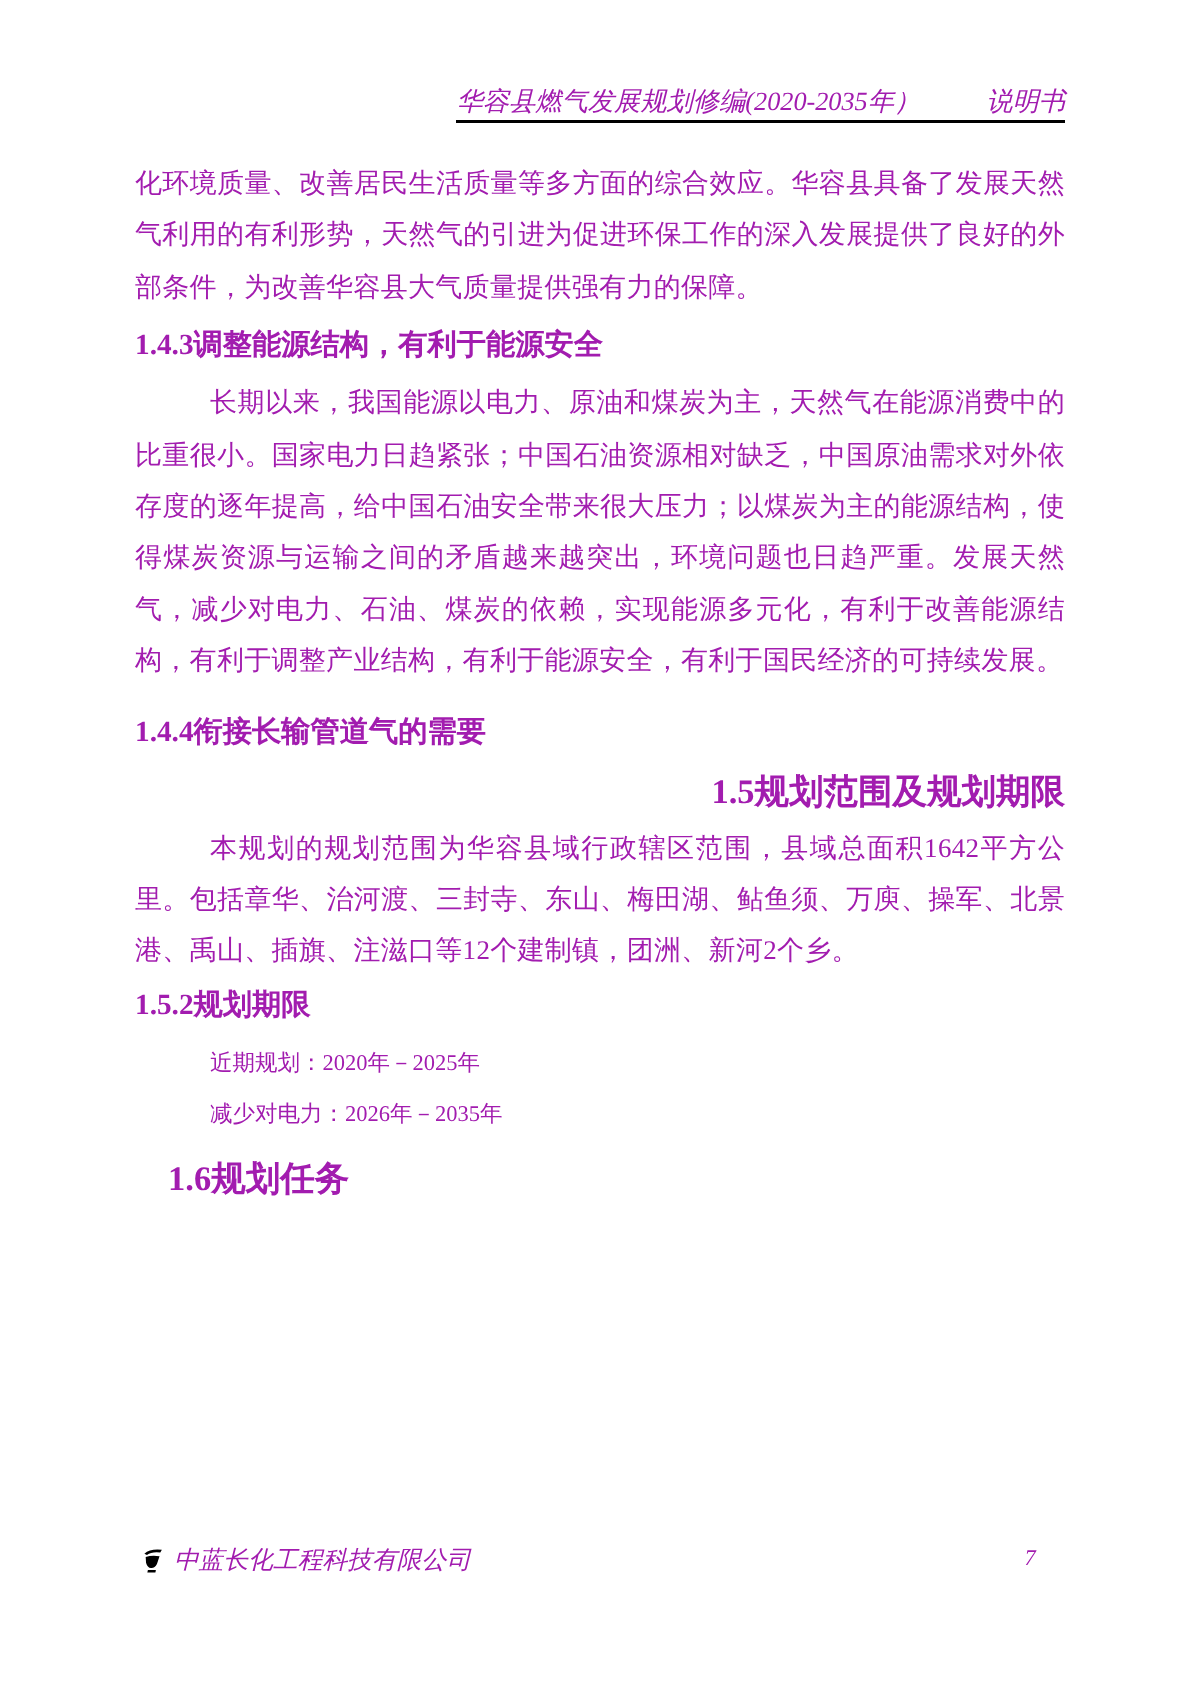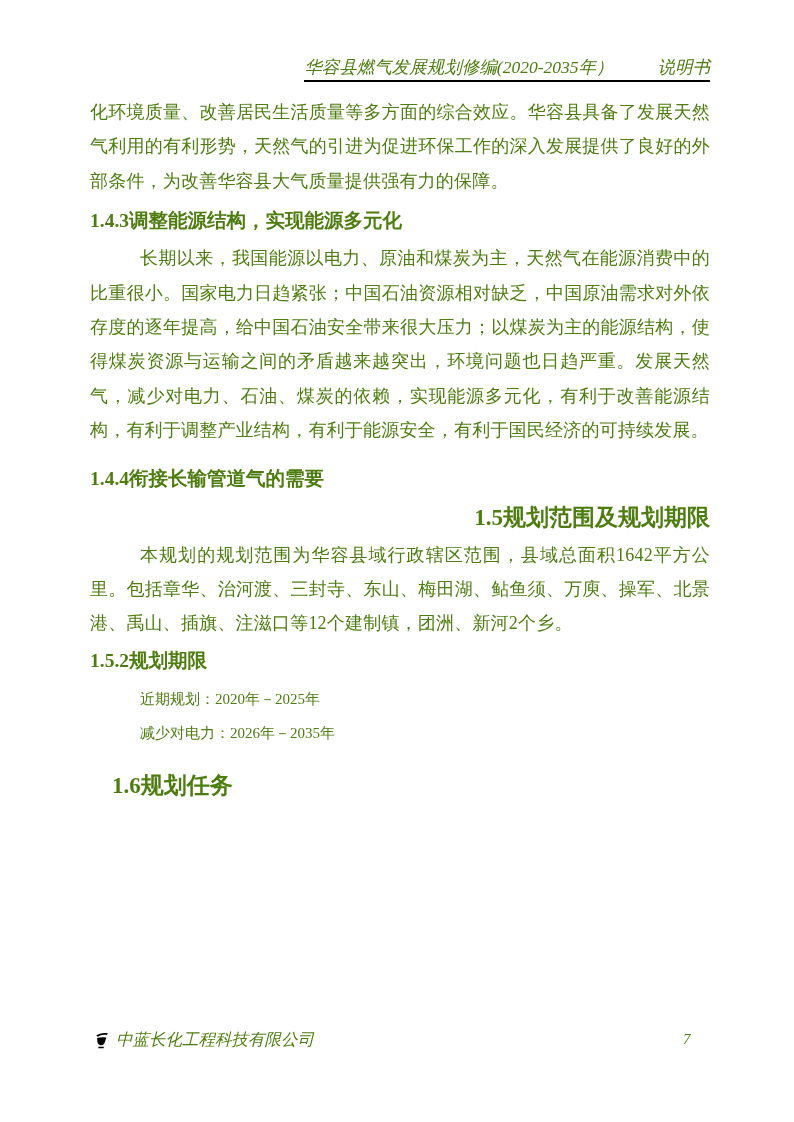--- a/index.html
+++ b/index.html
@@ -5,21 +5,21 @@
   html, body {
     margin: 0;
     padding: 0;
     background: #ffffff;
   }
   .page {
     position: relative;
     width: 794px;
     height: 1122px;
     background: #ffffff;
-    color: #4d7c0f;
+    color: #a21caf;
     font-family: "Liberation Serif", serif;
     overflow: hidden;
   }
 
   
   .header {
     position: absolute;
     top: 56px;
     left: 90px;
     right: 84px;
@@ -35,21 +35,21 @@
     white-space: nowrap;
   }
   .header-gap {
     display: inline-block;
     width: 44px;
   }
 
   
   .content {
     position: absolute;
-    top: 95px;
+    top: 105px;
     left: 90px;
     width: 620px;
   }
   .para {
     margin: 0;
     font-size: 18px;
     line-height: 34.4px;
     text-align: justify;
     text-justify: inter-character;
     letter-spacing: 0.2px;
@@ -82,21 +82,21 @@
 
   .mt-h143 { margin-top: 8px; }
   .mt-p2   { margin-top: 6px; }
   .mt-h144 { margin-top: 16px; }
   .mt-p3   { margin-top: 5px; }
   .mt-h15  { margin-top: 8px; text-align: right; }
   .mt-h151 { margin-top: 7px; }
   .mt-p4   { margin-top: 4px; }
   .mt-h152 { margin-top: 5px; }
   .mt-near { margin-top: 7px; }
-  .mt-h16  { margin-top: 18px; }
+  .mt-h16  { margin-top: 8px; }
 
   
   .footer {
     position: absolute;
     top: 1030px;
     left: 92px;
     width: 618px;
     display: flex;
     align-items: center;
   }
@@ -128,21 +128,21 @@
   <div class="header">
     <span class="header-inner">
       <span>华容县燃气发展规划修编(2020-2035年）</span><span class="header-gap"></span><span>说明书</span>
     </span>
   </div>
 
   <div class="content">
 
     <p class="para">化环境质量、改善居民生活质量等多方面的综合效应。华容县具备了发展天然气利用的有利形势，天然气的引进为促进环保工作的深入发展提供了良好的外部条件，为改善华容县大气质量提供强有力的保障。</p>
 
-    <h3 class="h-sub mt-h143"><span class="h-num">1.4.3</span><span class="h-label">调整能源结构，实现能源多元化</span></h3>
+    <h3 class="h-sub mt-h143"><span class="h-num">1.4.3</span><span class="h-label">调整能源结构，有利于能源安全</span></h3>
 
     <p class="para indent mt-p2">长期以来，我国能源以电力、原油和煤炭为主，天然气在能源消费中的比重很小。国家电力日趋紧张；中国石油资源相对缺乏，中国原油需求对外依存度的逐年提高，给中国石油安全带来很大压力；以煤炭为主的能源结构，使得煤炭资源与运输之间的矛盾越来越突出，环境问题也日趋严重。发展天然气，减少对电力、石油、煤炭的依赖，实现能源多元化，有利于改善能源结构，有利于调整产业结构，有利于能源安全，有利于国民经济的可持续发展。</p>
 
     <h3 class="h-sub mt-h144"><span class="h-num">1.4.4</span><span class="h-label">衔接长输管道气的需要</span></h3>
 
 
     <h2 class="h-sec mt-h15"><span class="h-num">1.5</span><span class="h-label">规划范围及规划期限</span></h2>
 
 
     <p class="para indent mt-p4">本规划的规划范围为华容县域行政辖区范围，县域总面积1642平方公里。包括章华、治河渡、三封寺、东山、梅田湖、鲇鱼须、万庾、操军、北景港、禹山、插旗、注滋口等12个建制镇，团洲、新河2个乡。</p>

